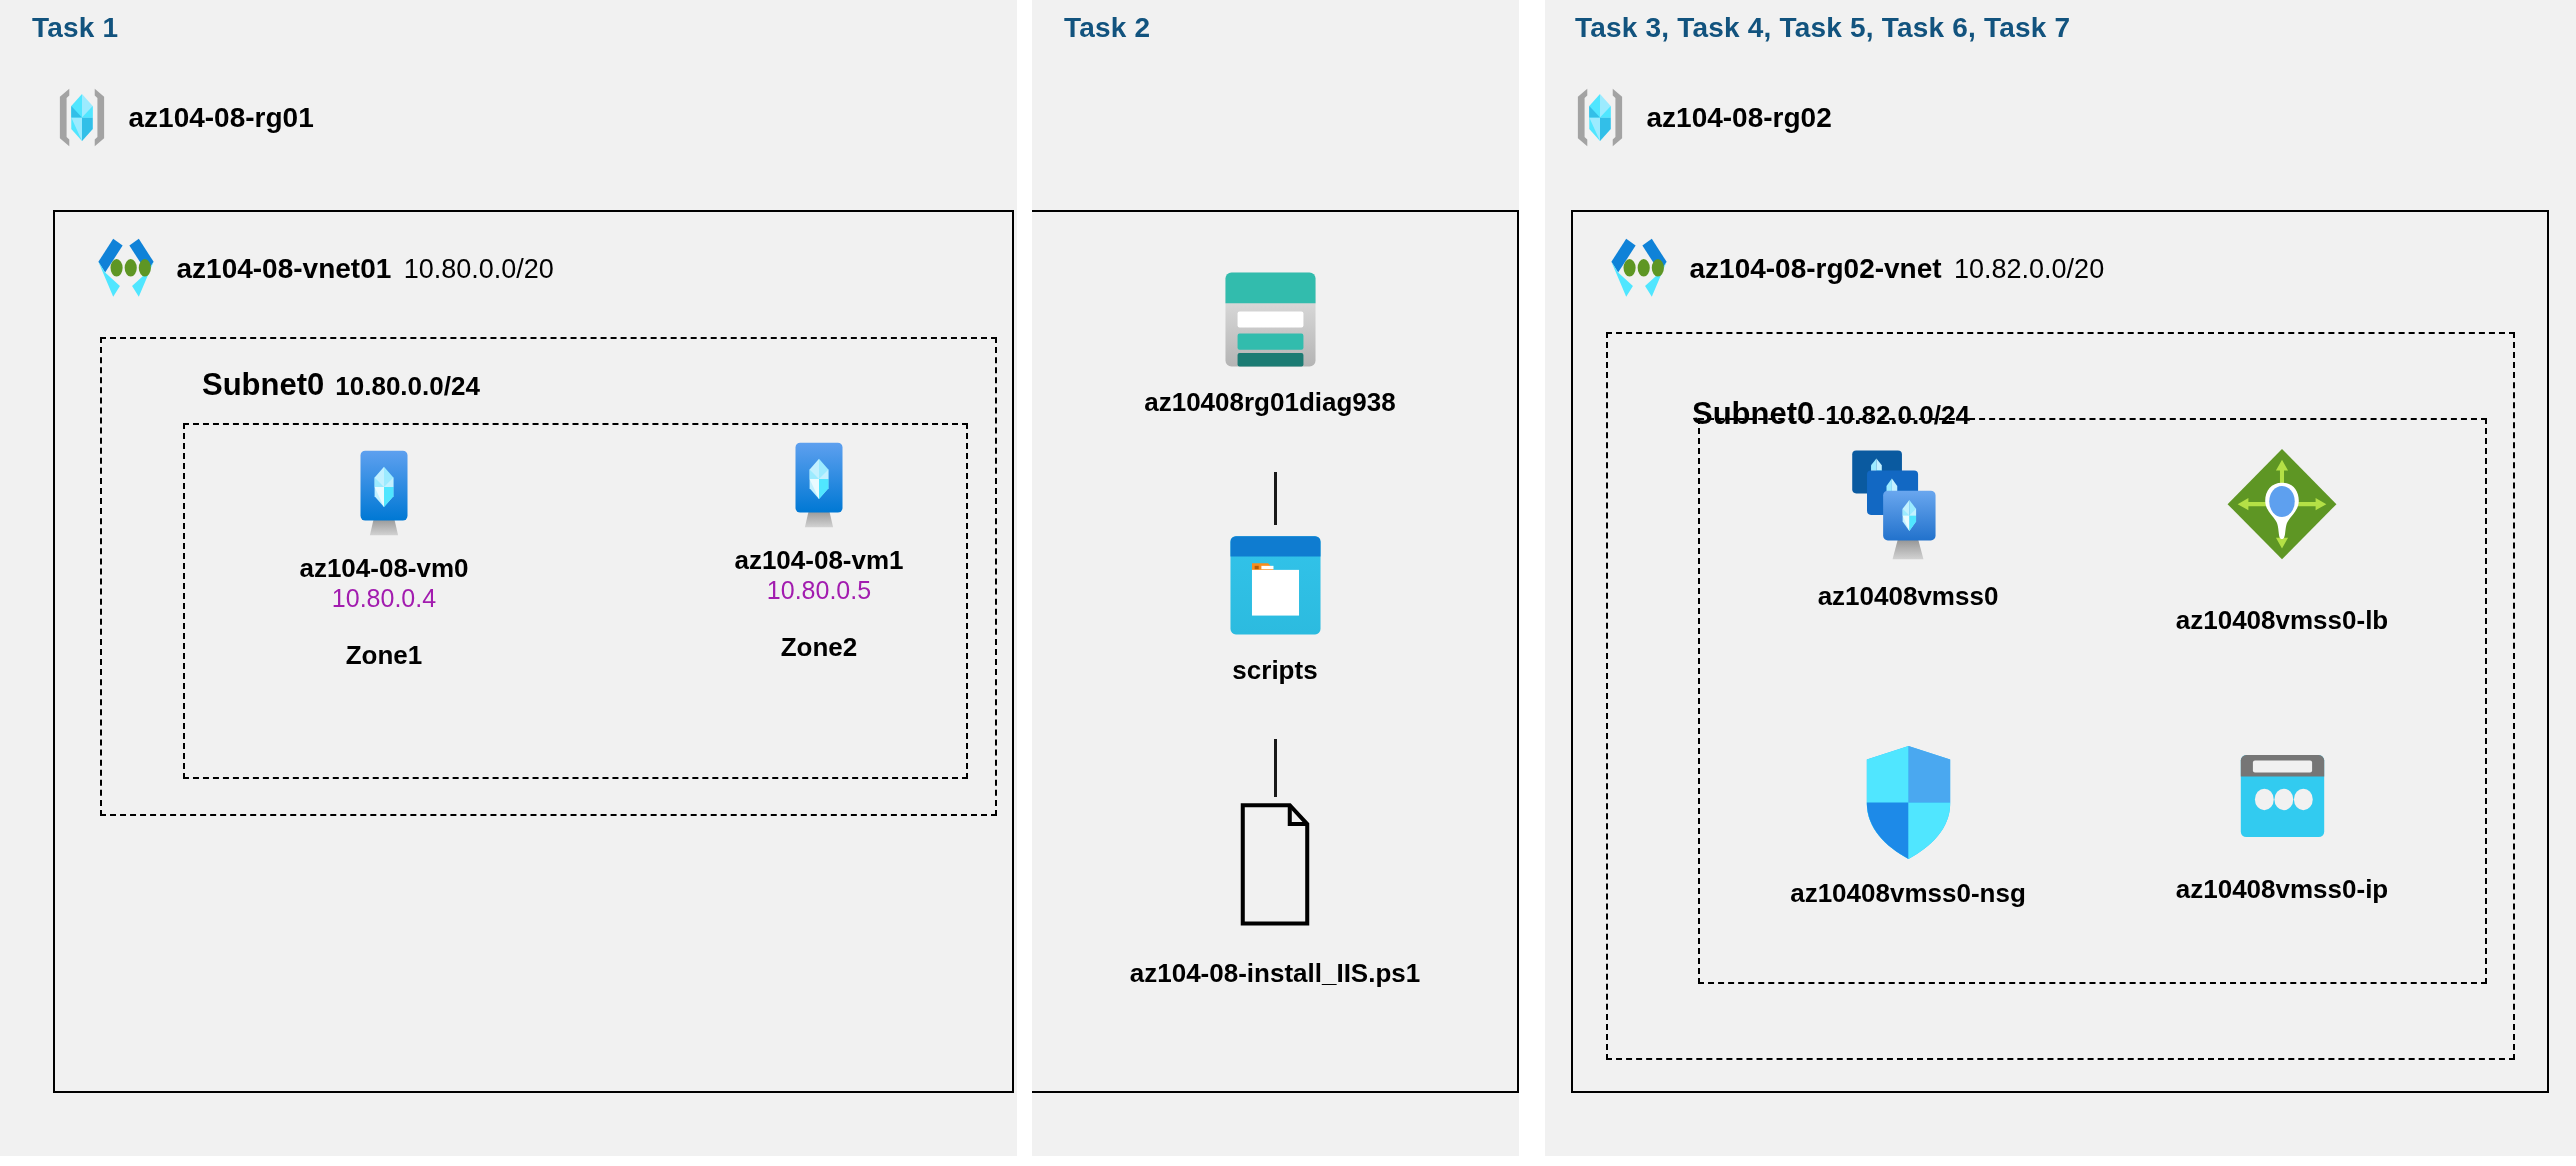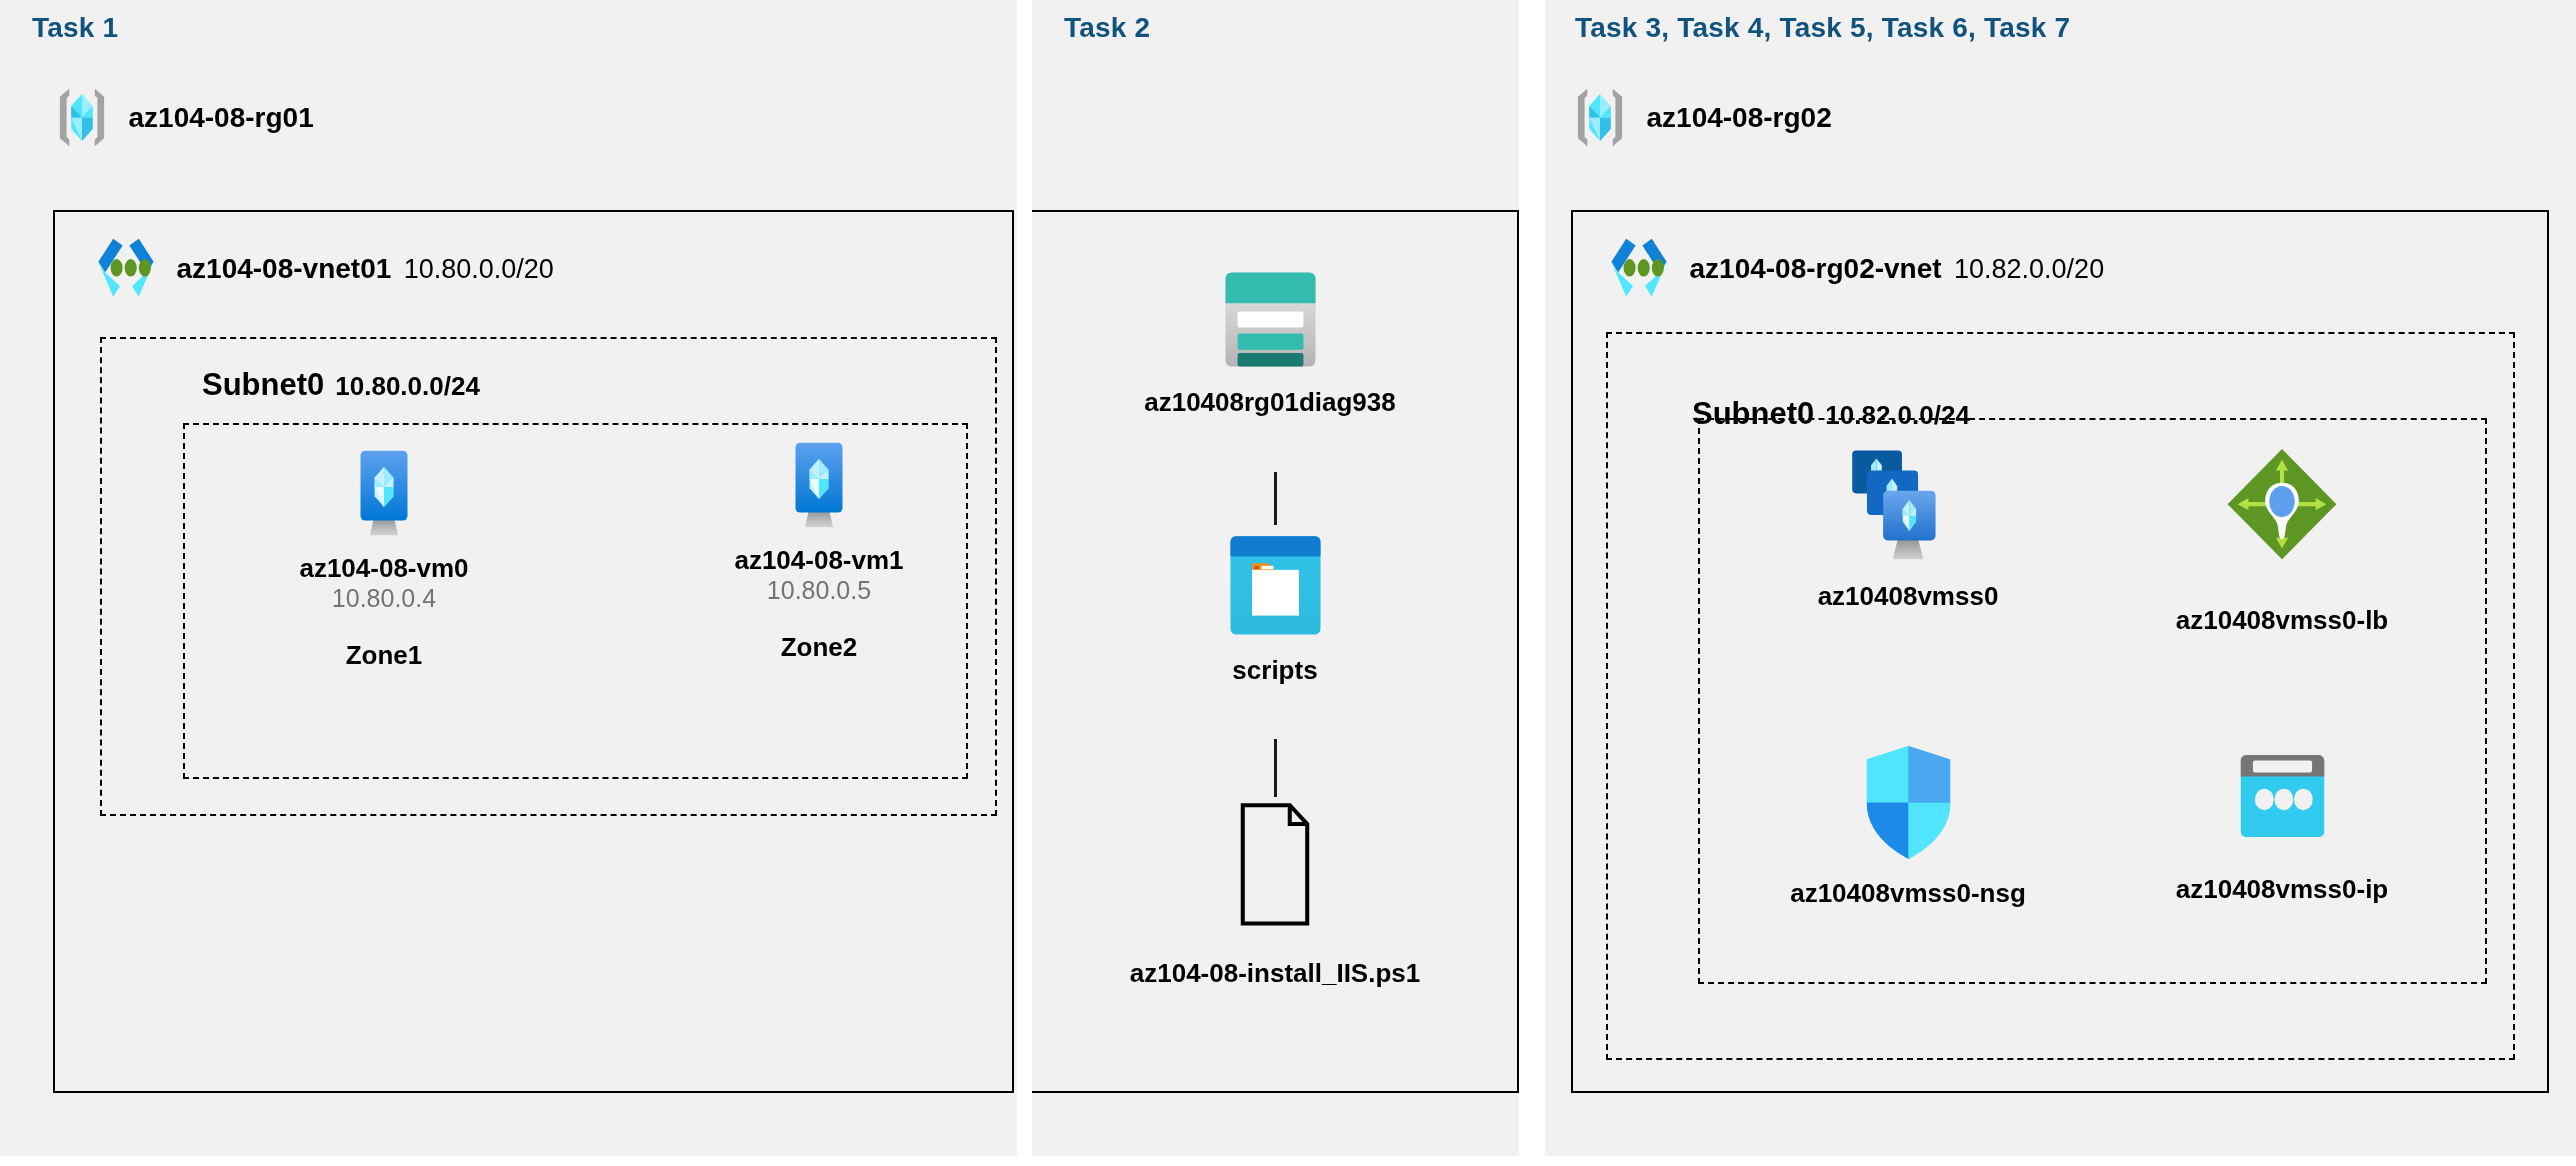--- a/index.html
+++ b/index.html
@@ -18,21 +18,21 @@
   .rg-row{position:absolute;display:flex;align-items:center;gap:17.5px;}
   .rg-label{font-size:28px;font-weight:bold;color:#000;white-space:nowrap;}
   .vnet-row{position:absolute;display:flex;align-items:center;gap:17.5px;}
   .vnet-name{font-size:28px;font-weight:bold;color:#000;white-space:nowrap;}
   .vnet-cidr{font-size:27px;font-weight:normal;color:#000;white-space:nowrap;margin-left:9.4px;}
   .subnet-row{position:absolute;white-space:nowrap;}
   .subnet-name{font-size:31px;font-weight:bold;color:#000;}
   .subnet-cidr{font-size:26px;font-weight:bold;color:#000;margin-left:8px;}
   .node{position:absolute;display:flex;flex-direction:column;align-items:center;}
   .node .caption{font-size:26px;font-weight:bold;color:#000;white-space:nowrap;text-align:center;}
-  .node .sub{font-size:25px;font-weight:normal;color:#737373;white-space:nowrap;text-align:center;}
+  .node .sub{font-size:25px;font-weight:normal;color:#a21caf;white-space:nowrap;text-align:center;}
   .node .zone{font-size:26px;font-weight:bold;color:#000;white-space:nowrap;text-align:center;}
   .gap6{height:10.8px;}
   .gap-z{height:27px;}
   .connector{position:absolute;background:#1a1a1a;width:2.7px;}
   svg{display:block;}
 </style>
 </head>
 <body>
 
 <div class="panel" style="left:0px;top:0px;width:1017px;height:1156px;"></div>

